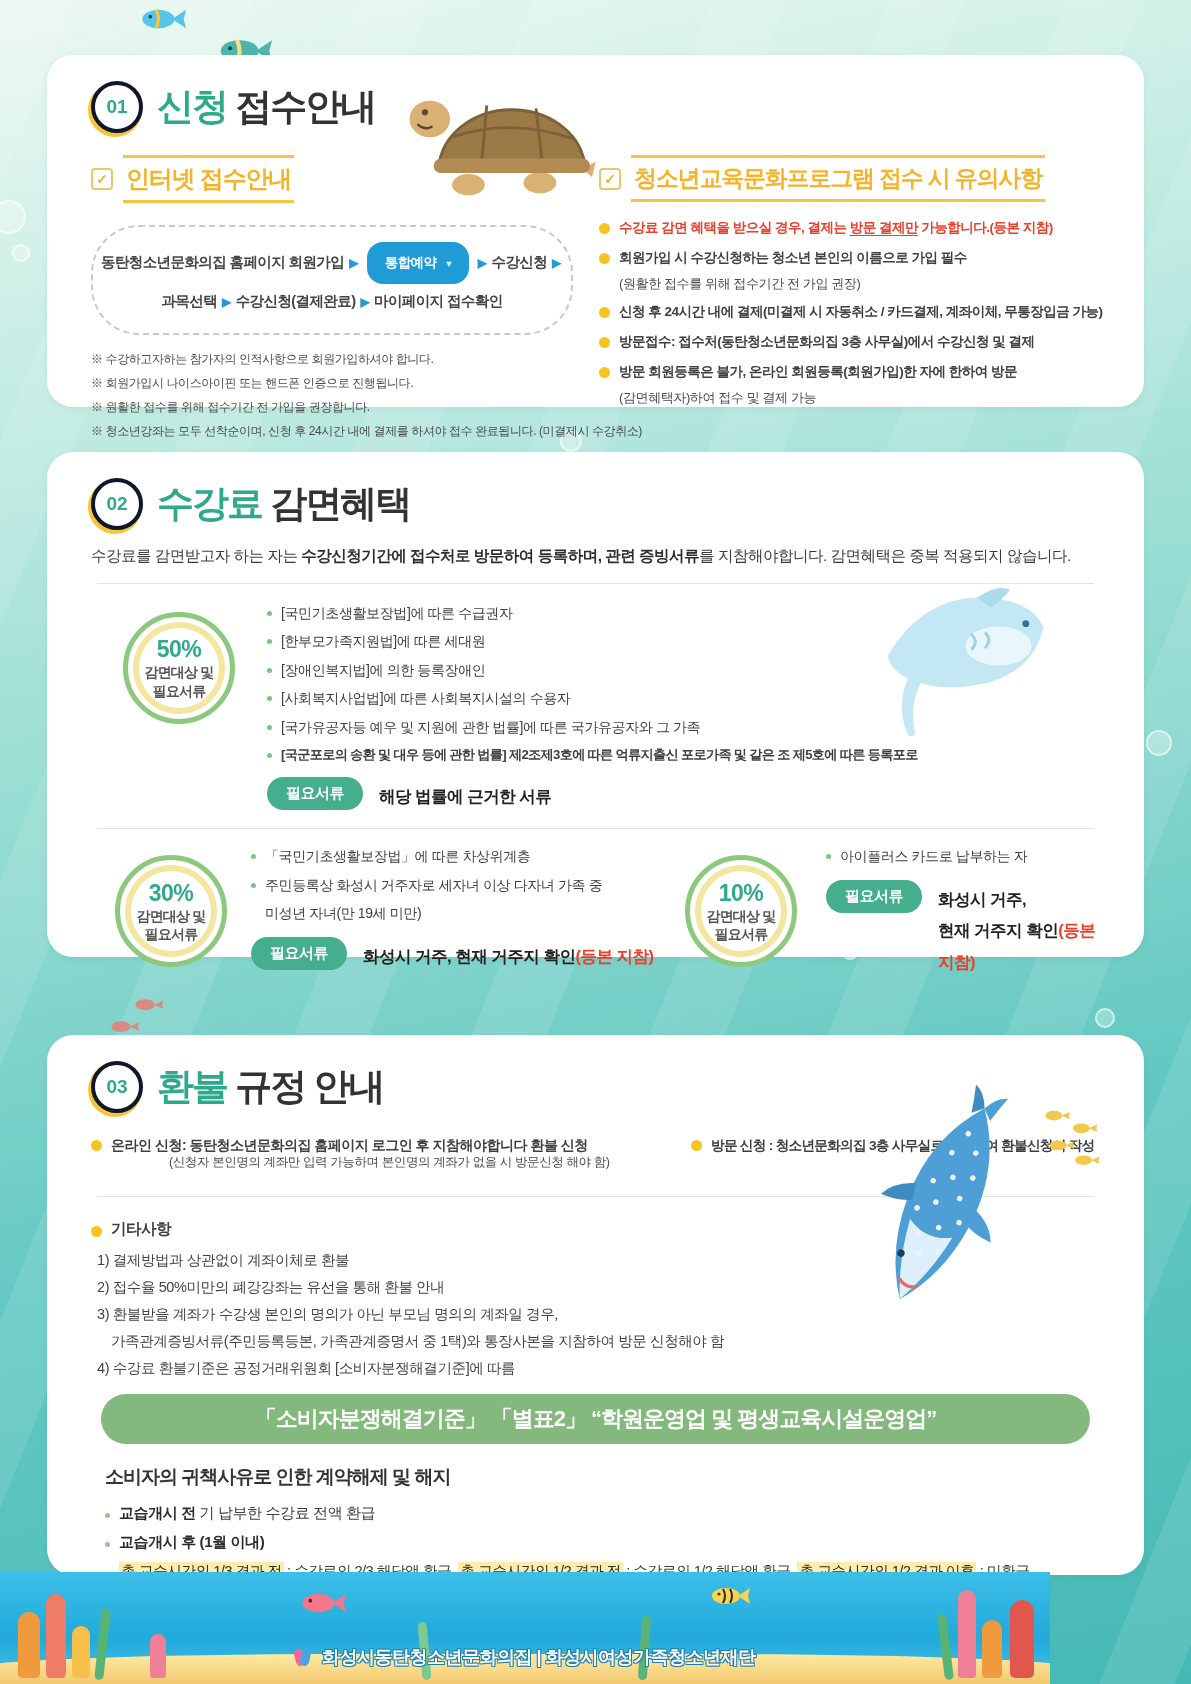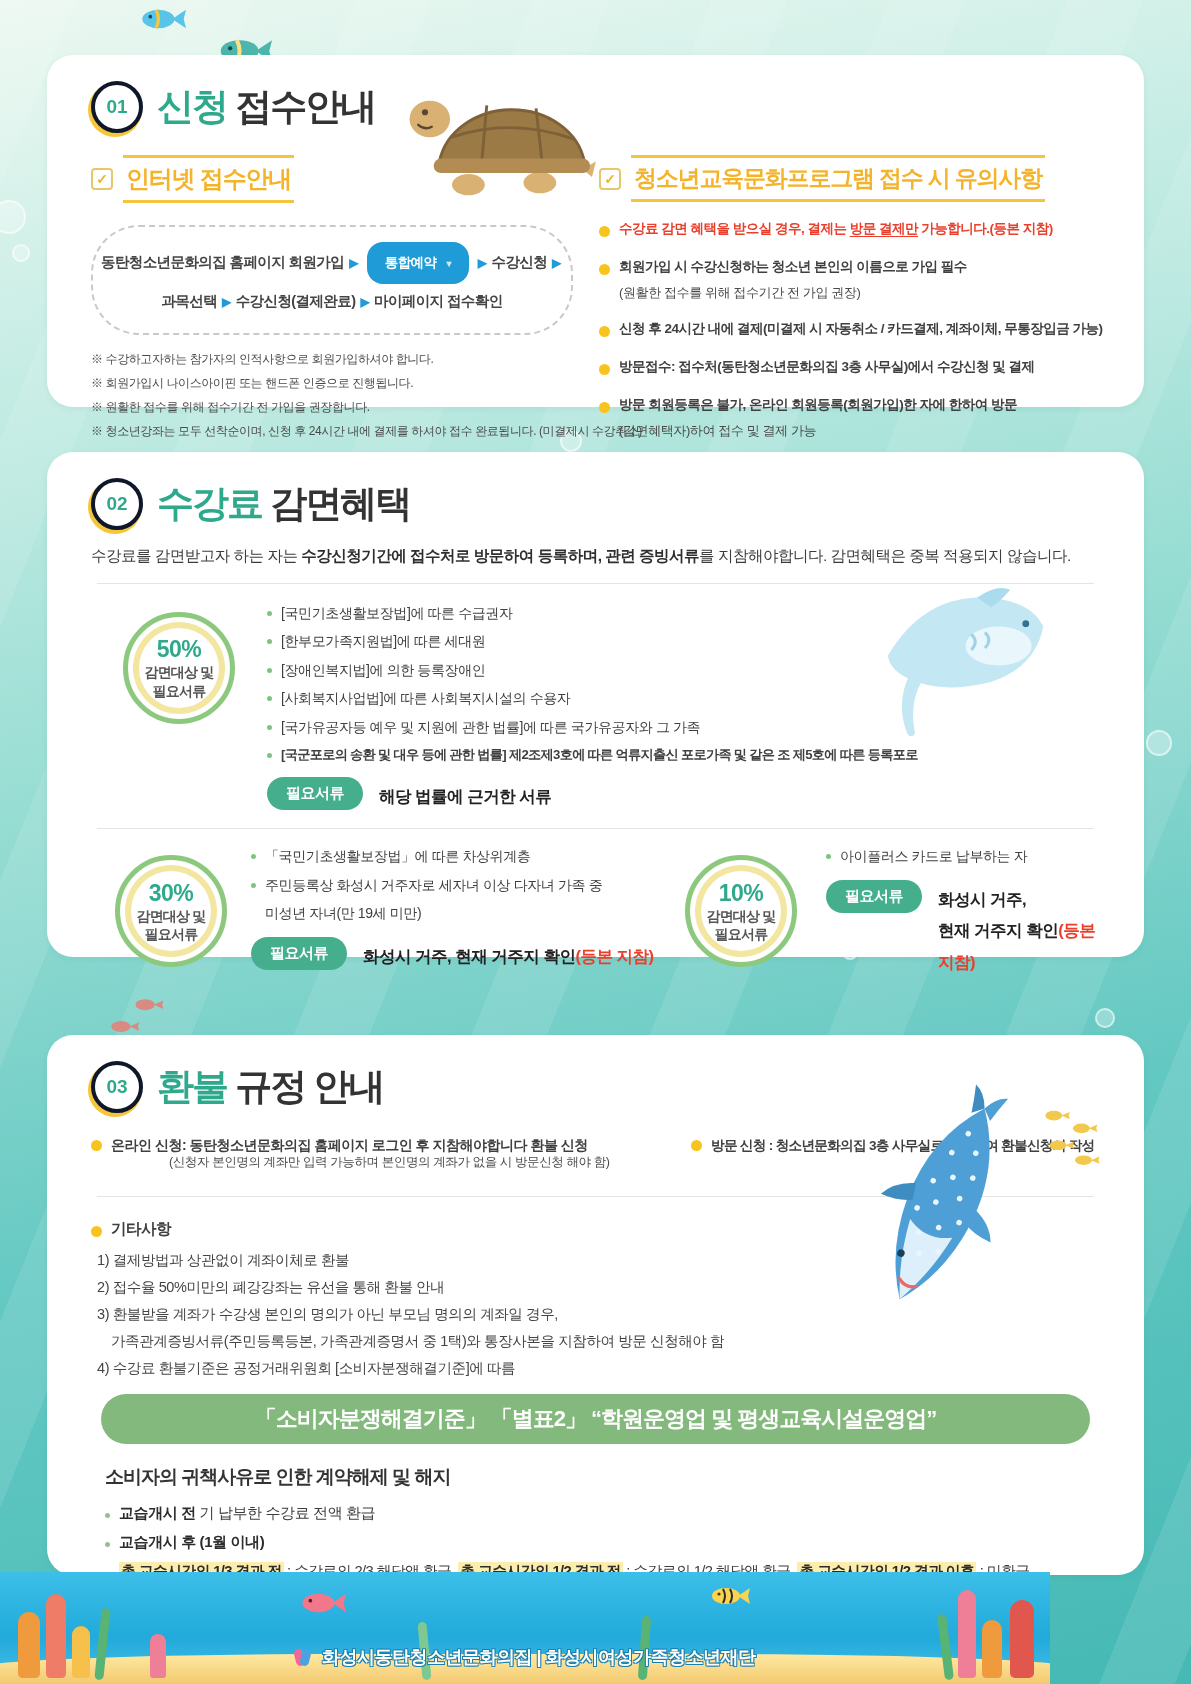--- a/index.html
+++ b/index.html
@@ -36,21 +36,21 @@
   .flow-box{margin-top:22px;border:2px dashed #c9c9c9;border-radius:48px;padding:15px 8px;text-align:center;}
   .flow-line{font-size:14.5px;font-weight:700;color:#444;letter-spacing:-0.6px;line-height:2.35;white-space:nowrap;}
   .arrow{color:#1f9bd7;font-size:12px;margin:0 5px;}
   .badge-blue{background:#1f9bd7;color:#fff;border-radius:16px;padding:5px 18px;font-size:13.5px;font-weight:700;
     display:inline-block;margin:0 4px;}
   .badge-blue .caret{font-size:10px;margin-left:10px;color:#cdeaf8;}
   .notes{margin-top:16px;}
   .notes p{margin:0 0 7px 0;font-size:12px;letter-spacing:-0.4px;color:#4a4a4a;white-space:nowrap;}
 
   .bullets{list-style:none;margin:16px 0 0 0;padding:0;}
-  .bullets li{display:flex;align-items:center;margin-bottom:9px;margin-top:17px;}
+  .bullets li{display:flex;align-items:flex-start;margin-bottom:9px;}
   .ydot{width:11px;height:11px;border-radius:50%;background:#f7c41f;margin:5px 9px 0 0;flex-shrink:0;}
   .b-text{font-size:13.5px;font-weight:700;color:#3f3f3f;letter-spacing:-0.5px;line-height:1.55;white-space:nowrap;}
   .b-sub{font-size:13px;font-weight:500;color:#4a4a4a;letter-spacing:-0.4px;margin:-3px 0 9px 20px;white-space:nowrap;}
   .red{color:#e8402d;}
   .red .u{text-decoration:underline;text-underline-offset:3px;}
 
   .intro{margin-top:16px;font-size:15.5px;letter-spacing:-0.5px;color:#3c3c3c;white-space:nowrap;}
   .intro b{font-weight:800;color:#2e2e2e;}
   .divider{border:none;border-top:1px solid #e4e4e4;margin:16px 6px 0 6px;}
 
@@ -88,21 +88,21 @@
   .etc-list p.cont{margin-left:20px;}
   .banner{margin:16px 10px 0 10px;background:#84b97d;color:#fff;font-weight:700;font-size:22px;
     letter-spacing:-1px;text-align:center;padding:10px 0;border-radius:26px;}
   .refunds{margin:20px 0 12px 14px;}
   .refund-head{font-size:19px;font-weight:800;color:#333;letter-spacing:-1px;margin-bottom:14px;}
   .r-line{display:flex;align-items:flex-start;margin-bottom:10px;}
   .r-line .mini{width:5px;height:5px;border-radius:50%;background:#9bbf90;margin:9px 9px 0 0;flex-shrink:0;}
   .r-line p{margin:0;font-size:15px;letter-spacing:-0.4px;color:#3c3c3c;}
   .r-line b{font-weight:800;color:#2c2c2c;}
   .final-line{margin:2px 0 0 14px;font-size:14.8px;letter-spacing:-0.6px;color:#3c3c3c;white-space:nowrap;}
-  .hl{background:#fdedad;font-weight:700;color:#2c2c2c;padding:1px 2px;}
+  .hl{background:#fdedad;font-weight:400;color:#2c2c2c;padding:1px 2px;}
 
   .turtle{position:absolute;left:345px;top:8px;width:205px;height:140px;}
   .stingray{position:absolute;right:92px;top:126px;width:170px;height:170px;}
   .whale{position:absolute;right:104px;top:48px;width:195px;height:240px;}
   .deco{position:absolute;pointer-events:none;}
   .bubble{position:absolute;border-radius:50%;background:rgba(255,255,255,.30);border:2px solid rgba(255,255,255,.55);}
 
   .footer{position:absolute;left:0;top:1572px;width:1050px;height:112px;overflow:hidden;
     background:linear-gradient(180deg,#3cbfe8 0%,#21aadb 58%,#49bfe5 100%);}
   .sand{position:absolute;bottom:0;left:-30px;right:-30px;height:30px;

